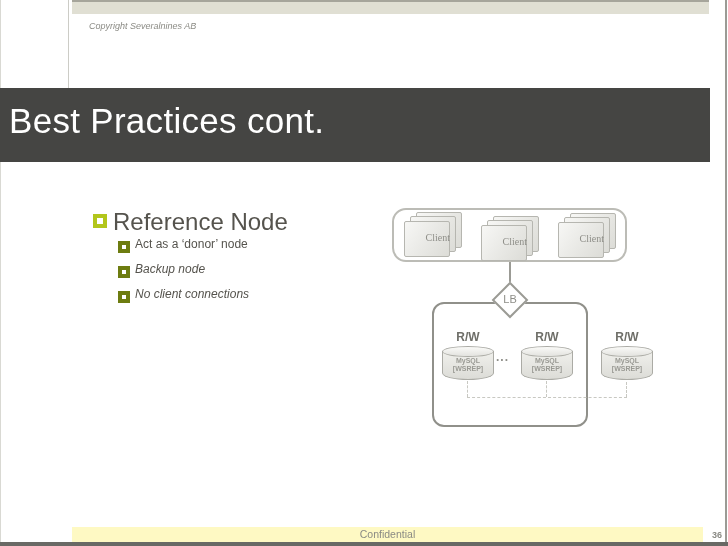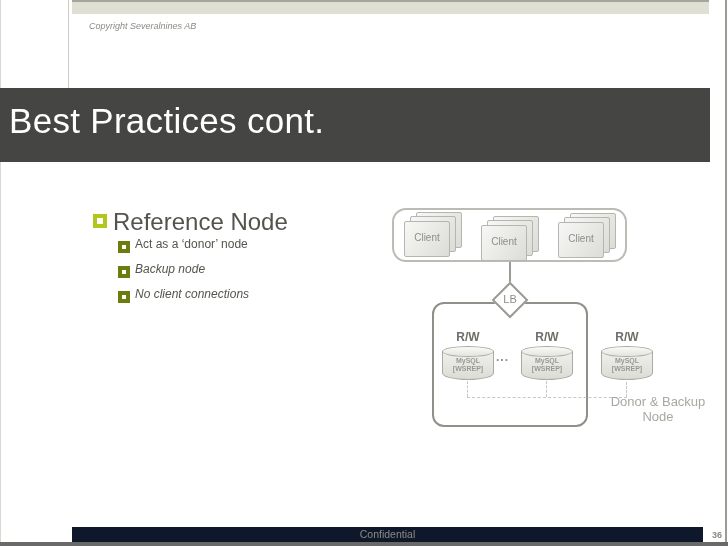--- a/index.html
+++ b/index.html
@@ -30,21 +30,21 @@
   
   .clients-box{left:392px;top:208px;width:235px;height:54px;border:2px solid #bcbcb6;
     border-radius:14px;background:#fff;box-sizing:border-box;}
   .stack{width:58px;height:45px;}
   .doc{position:absolute;width:46px;height:36px;border:1px solid #b6b6b0;border-radius:2px;
     background:linear-gradient(125deg,#f7f7f5 0%,#dcdcd7 100%);box-sizing:border-box;}
   .doc.back{left:12px;top:0;}
   .doc.mid{left:6px;top:4px;}
   .doc.front{left:0;top:9px;}
   .doc-label{position:absolute;left:0;top:9px;width:46px;height:36px;line-height:34px;
-    text-align:center;font-size:10px;color:#8e8e88;}
+    text-align:right;font-size:10px;color:#8e8e88;font-family:Liberation Serif, serif;}
   .lb-line{left:509px;top:262px;width:2px;height:26px;background:#9b9b95;}
   .lb-diamond{left:497px;top:287px;width:26px;height:26px;background:#fff;
     border:2px solid #9b9b95;transform:rotate(45deg);box-sizing:border-box;}
   .lb-label{left:497px;top:293px;width:26px;text-align:center;font-size:11px;color:#8e8e88;}
   .cluster-box{left:432px;top:302px;width:156px;height:125px;border:2px solid #90908a;
     border-radius:12px;box-sizing:border-box;}
   .rw{width:40px;top:330px;text-align:center;font-size:12px;font-weight:bold;color:#6f6f69;}
   .cyl{width:52px;height:34px;top:346px;}
   .cyl-body{position:absolute;left:0;top:5px;width:52px;height:29px;box-sizing:border-box;
     border:1px solid #ababa5;border-top:none;
@@ -54,21 +54,21 @@
     border:1px solid #ababa5;border-radius:50%;
     background:linear-gradient(#fafaf8,#e3e3df);}
   .cyl-label{position:absolute;left:0;top:11px;width:52px;text-align:center;
     font-size:7px;font-weight:bold;color:#9a9a94;line-height:8px;}
   .ellipsis{left:496px;top:350px;font-size:12px;font-weight:bold;color:#8e8e88;letter-spacing:1px;}
   .dash-v{width:0;border-left:1px dashed #c8c8c2;}
   .dash-h{left:467px;top:397px;width:160px;height:0;border-top:1px dashed #c8c8c2;}
   .donor-label{left:594px;top:394px;width:128px;text-align:center;
     font-size:13px;color:#a8a8a2;line-height:15px;}
   
-  .footer-bar{left:72px;top:527px;width:631px;height:15px;background:#0f172a;
+  .footer-bar{left:72px;top:527px;width:631px;height:15px;background:#fef9c3;
     text-align:center;line-height:15px;font-size:10.5px;color:#8a8a84;}
   .page-num{left:704px;top:530px;width:18px;text-align:right;font-size:9px;color:#8a8a84;font-weight:bold;}
 </style>
 </head>
 <body>
 
 <div id="slide">
 
   <div class="abs edge-left1"></div>
   <div class="abs edge-left2"></div>
@@ -149,21 +149,17 @@
     </div>
   </div>
 
   <div class="abs ellipsis">...</div>
 
   <div class="abs dash-v" style="left:467px;top:381px;height:16px;"></div>
   <div class="abs dash-v" style="left:546px;top:381px;height:16px;"></div>
   <div class="abs dash-v" style="left:626px;top:382px;height:15px;"></div>
   <div class="abs dash-h"></div>
 
-  <div class="abs donor-label">
-    <div>Donor &amp; Backup</div>
-    <div>Node</div>
-  </div>
 
   <div class="abs footer-bar">Confidential</div>
   <div class="abs page-num">36</div>
 
 </div>
 
 </body></html>

